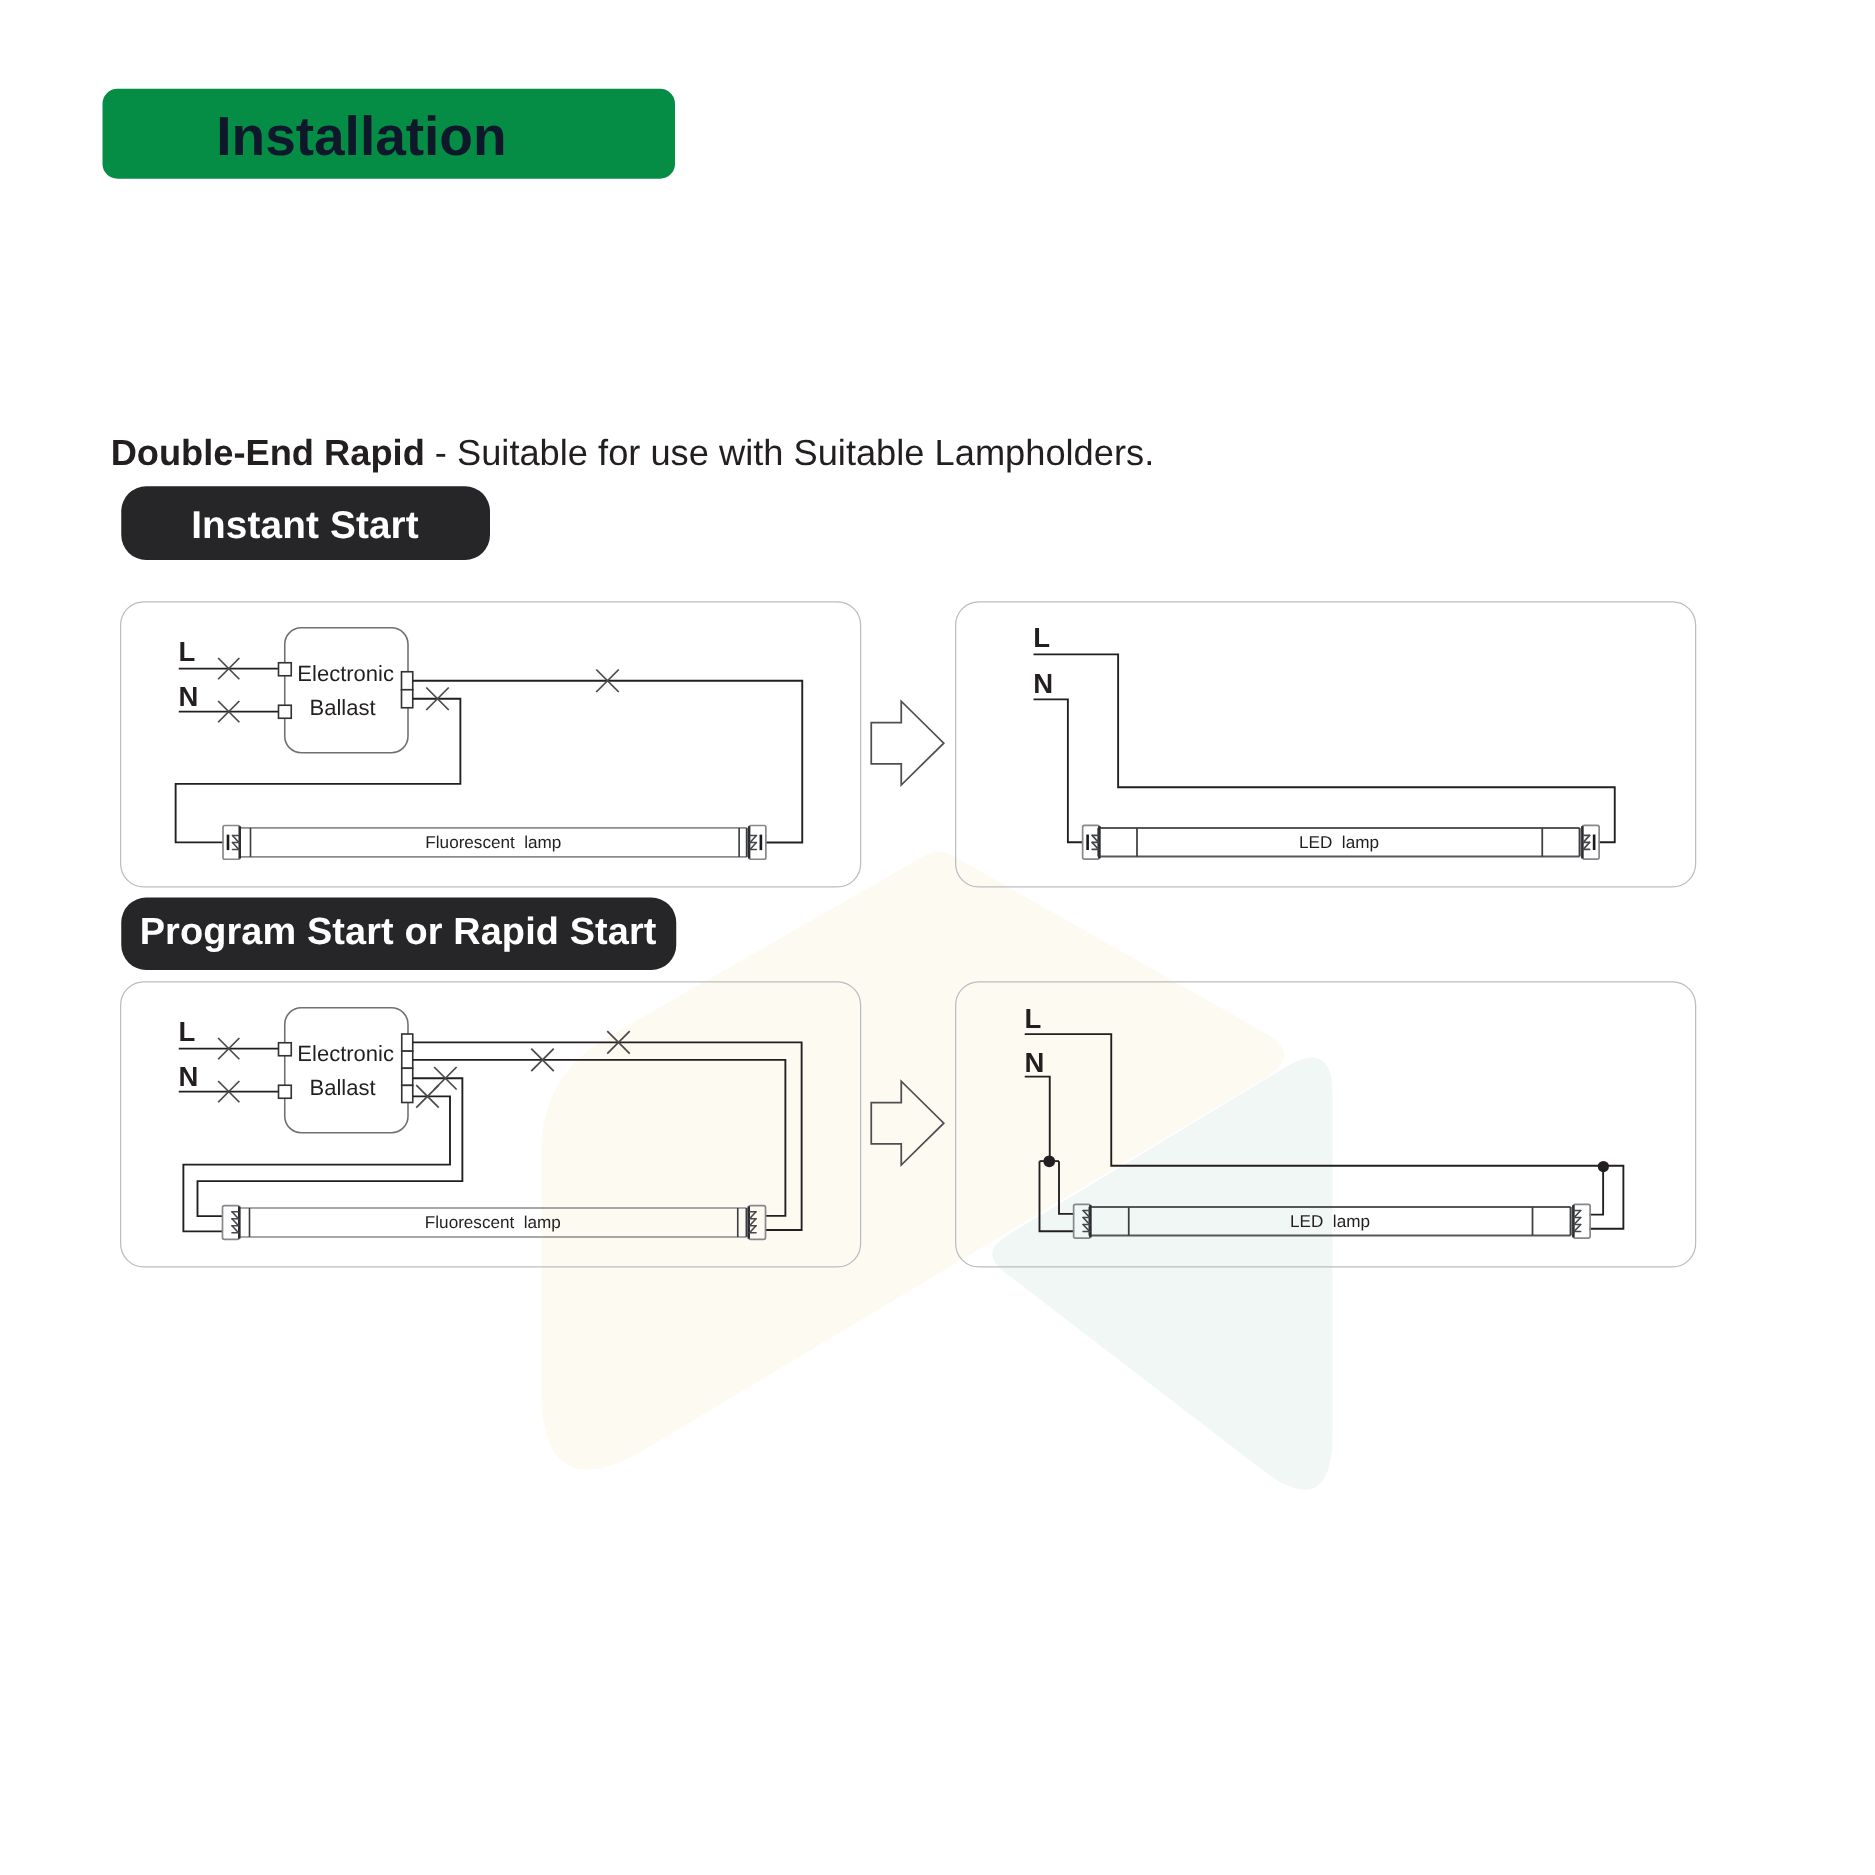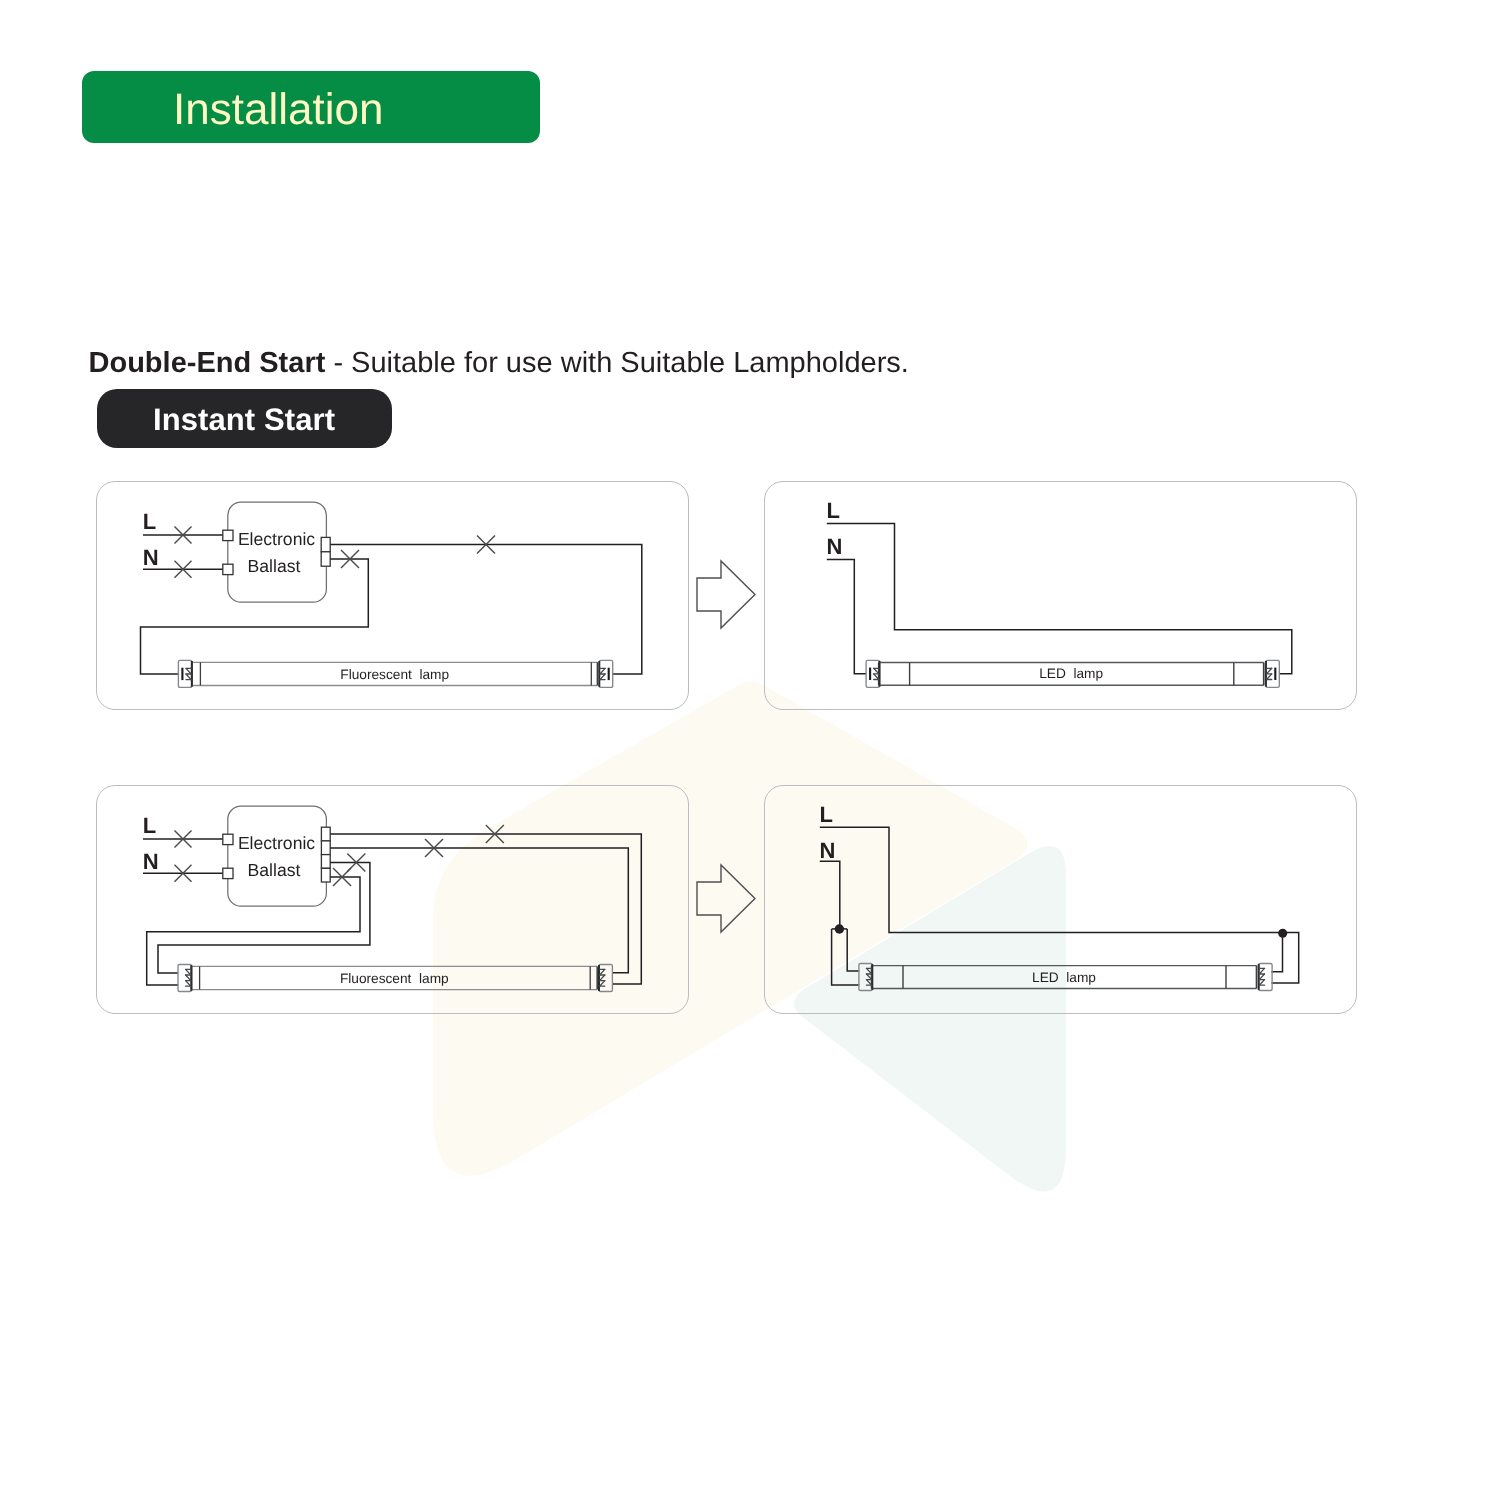--- a/index.html
+++ b/index.html
@@ -4,21 +4,21 @@
 <title>Installation</title>
 <style>
   html,body{margin:0;padding:0;background:#fff;}
   body{width:1500px;height:1500px;font-family:"Liberation Sans",sans-serif;overflow:hidden;position:relative;
         -webkit-font-smoothing:antialiased;text-rendering:geometricPrecision;}
   svg text{-webkit-font-smoothing:antialiased;}
   #root{position:absolute;left:0;top:0;width:1500px;height:1500px;}
   #bg{position:absolute;left:0;top:0;}
   .banner{position:absolute;left:82px;top:71px;width:458px;height:72px;border-radius:12px;
           display:flex;align-items:center;justify-content:flex-start;}
-  .banner-label{color:#fef9c3;font-size:44px;font-weight:normal;letter-spacing:0px;line-height:1;margin-left:91px;position:relative;top:2.5px;}
+  .banner-label{color:#0f172a;font-size:44px;font-weight:bold;letter-spacing:0px;line-height:1;margin-left:91px;position:relative;top:2.5px;}
   .subtitle{position:absolute;left:88.5px;top:349px;font-size:29px;color:#231f20;white-space:nowrap;line-height:1;}
   .subtitle .b{font-weight:bold;}
   .pill{position:absolute;background:#262628;display:flex;align-items:center;justify-content:center;}
   .pill-label{color:#fff;font-weight:bold;white-space:nowrap;line-height:1;}
   #p1{left:96.5px;top:389px;width:295px;height:59px;border-radius:20px;}
   #p1 .pill-label{font-size:31px;letter-spacing:0.1px;position:relative;top:0.5px;}
   #p2{left:96.5px;top:717.5px;width:444px;height:58px;border-radius:20px;}
   #p2 .pill-label{font-size:30.3px;letter-spacing:0.1px;position:relative;top:0px;}
   .card{position:absolute;border:1.2px solid #babdc1;border-radius:19px;}
   #c1{left:96px;top:481px;width:591px;height:227px;}
@@ -34,24 +34,27 @@
 
   <svg id="bg" width="1500" height="1500" viewBox="0 0 1500 1500">
     <path fill="#fdfaf2" d="M 486.8,829.2 L 738.8,685.0 Q 751.0,678.0 763.2,684.9 L 1011.7,826.2 Q 1043.0,844.0 1012.1,862.5 L 517.1,1158.7 Q 433.0,1209.0 433.0,1111.0 L 433.0,922.0 Q 433.0,860.0 486.8,829.2 Z"></path>
     <path fill="#f1f7f5" d="M 1066.0,875.0 L 1066.0,1147.0 Q 1066.0,1219.0 1008.9,1175.2 L 803.6,1017.8 Q 783.0,1002.0 805.3,988.6 L 1028.3,853.8 Q 1066.0,831.0 1066.0,875.0 Z"></path>
   </svg>
 
   <div class="banner" style="background: rgb(5, 141, 70);">
     <span class="banner-label">Installation</span>
   </div>
 
-  <div class="subtitle"><span class="b">Double-End Start</span><span> - Suitable for use with Suitable Lampholders.</span></div>
+  <div class="subtitle"><span class="b">Double-End Rapid</span><span> - Suitable for use with Suitable Lampholders.</span></div>
 
   <div class="pill" id="p1">
     <span class="pill-label">Instant Start</span>
+  </div>
+  <div class="pill" id="p2">
+    <span class="pill-label">Program Start or Rapid Start</span>
   </div>
 
   <div class="card" id="c1"></div>
   <div class="card" id="c2"></div>
   <div class="card" id="c3"></div>
   <div class="card" id="c4"></div>
 
   <svg id="diagrams" width="1500" height="1500" viewBox="0 0 1500 1500">
 <g>
 <text x="142.8" y="528.8" font-size="22.0" text-anchor="start" font-weight="bold" fill="#231f20" font-family="Liberation Sans, sans-serif" xml:space="preserve">L</text>

